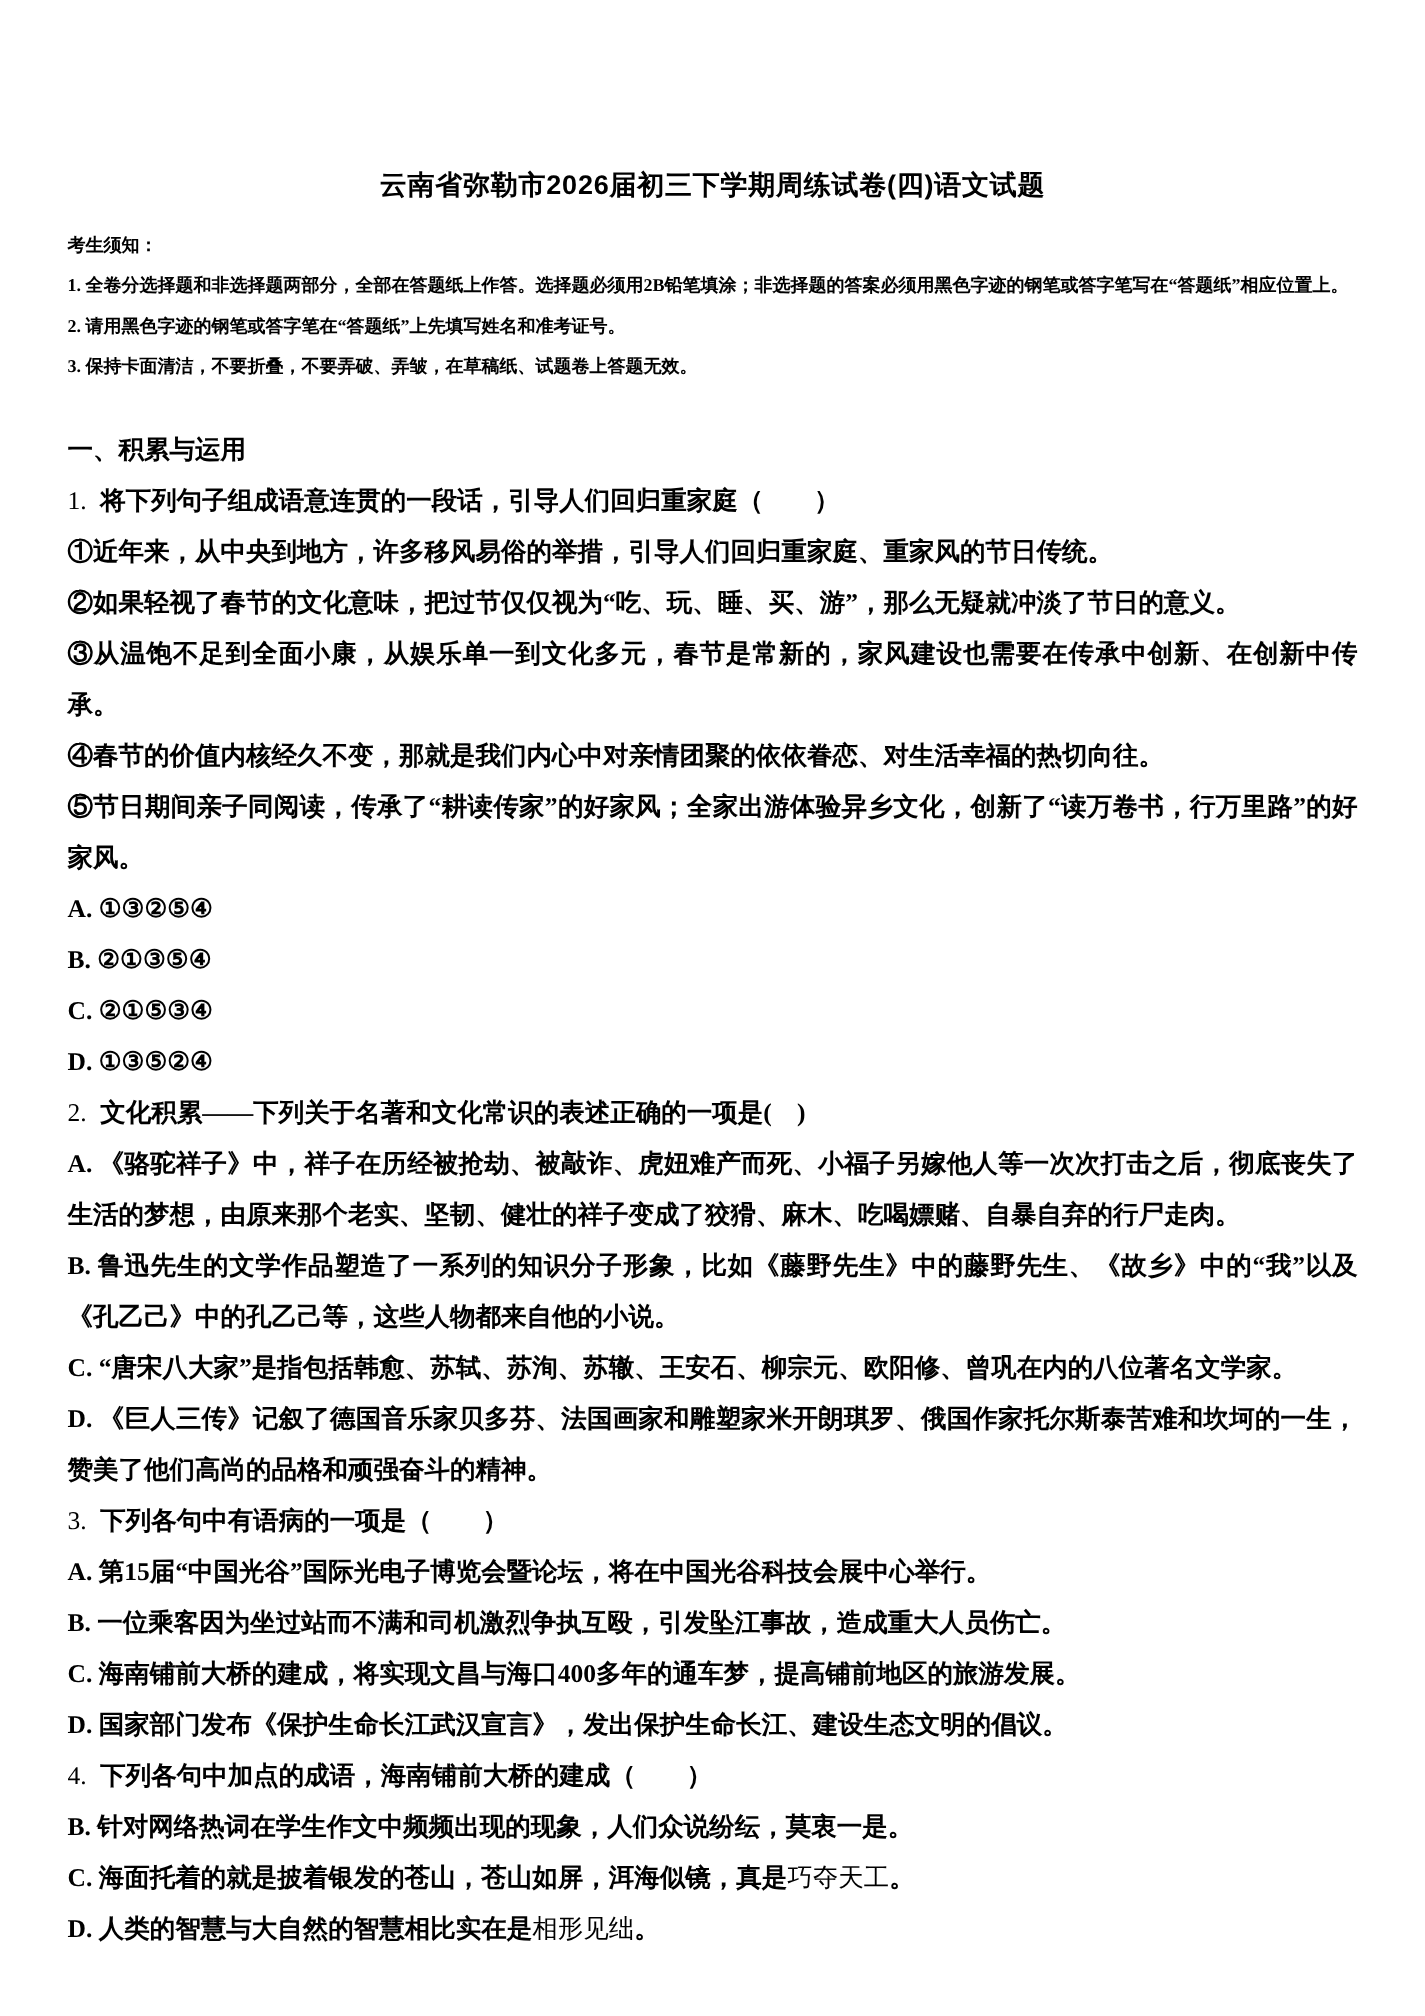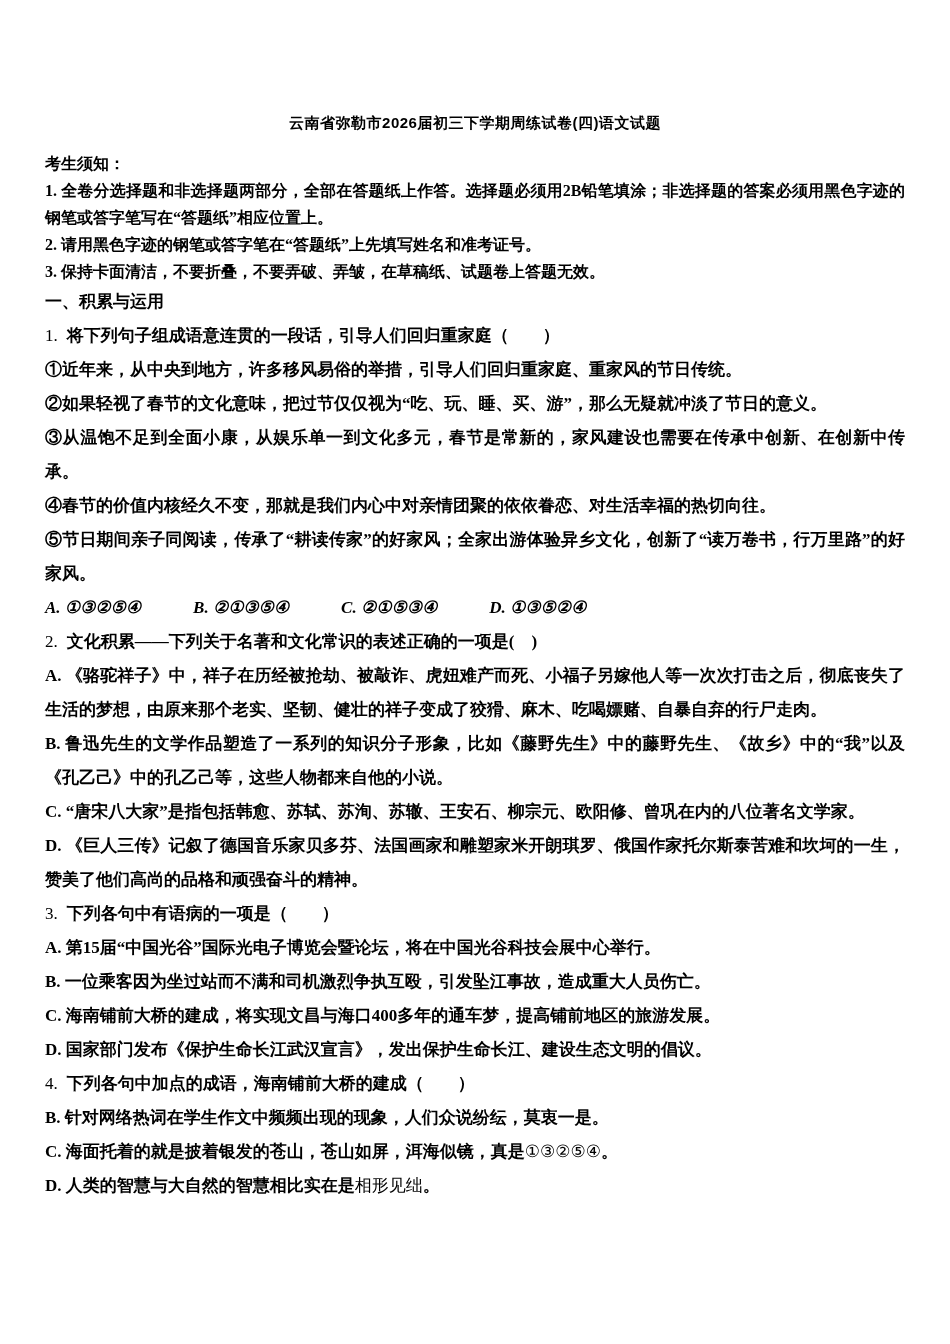--- a/index.html
+++ b/index.html
@@ -17,34 +17,35 @@
   .page {
     box-sizing: border-box;
     width: 950px;
     height: 1344px;
     padding: 108px 45px 0 45px;
     background: #ffffff;
   }
   .title {
     margin: 0 0 12px 0;
     font-family: "Liberation Sans", "DejaVu Sans", sans-serif;
-    font-size: 15px;
+    font-size: 18px;
     font-weight: 700;
     line-height: 30px;
     text-align: center;
     letter-spacing: 0.5px;
   }
   .notice p {
     margin: 0;
-    font-size: 16px;
+    font-size: 12px;
     font-weight: 700;
     line-height: 27px;
     text-align: justify;
   }
   .main {
+    margin-top: 25px;
   }
   .main p {
     margin: 0;
     font-size: 17px;
     font-weight: 700;
     line-height: 34px;
     text-align: justify;
   }
   .qnum {
     font-weight: 400;
@@ -54,24 +55,23 @@
   .blank {
     display: inline-block;
     width: 200px;
     height: 1.05em;
     border-bottom: 2px solid #909090;
     vertical-align: baseline;
     margin-left: 6px;
   }
   .options-row {
     display: flex;
-    flex-direction: row;
-    column-gap: 52px;
+    flex-direction: column;
+    column-gap: 80px;
     text-align: left;
-    font-style: italic;
   }
   .em-idiom {
     font-weight: 400;
   }
 </style>
 </head>
 <body>
 
 <div class="page">
 
@@ -108,18 +108,18 @@
     <p>D. 《巨人三传》记叙了德国音乐家贝多芬、法国画家和雕塑家米开朗琪罗、俄国作家托尔斯泰苦难和坎坷的一生，赞美了他们高尚的品格和顽强奋斗的精神。</p>
 
     <p><span class="qnum">3.</span><span>下列各句中有语病的一项是（　　）</span></p>
     <p>A. 第15届“中国光谷”国际光电子博览会暨论坛，将在中国光谷科技会展中心举行。</p>
     <p>B. 一位乘客因为坐过站而不满和司机激烈争执互殴，引发坠江事故，造成重大人员伤亡。</p>
     <p>C. 海南铺前大桥的建成，将实现文昌与海口400多年的通车梦，提高铺前地区的旅游发展。</p>
     <p>D. 国家部门发布《保护生命长江武汉宣言》，发出保护生命长江、建设生态文明的倡议。</p>
 
     <p><span class="qnum">4.</span><span>下列各句中加点的成语，海南铺前大桥的建成（　　）</span></p>
     <p>B. 针对网络热词在学生作文中频频出现的现象，人们众说纷纭，莫衷一是。</p>
-    <p><span>C. 海面托着的就是披着银发的苍山，苍山如屏，洱海似镜，真是</span><span class="em-idiom">①③②⑤④</span><span>。</span></p>
+    <p><span>C. 海面托着的就是披着银发的苍山，苍山如屏，洱海似镜，真是</span><span class="em-idiom">巧夺天工</span><span>。</span></p>
     <p><span>D. 人类的智慧与大自然的智慧相比实在是</span><span class="em-idiom">相形见绌</span><span>。</span></p>
 
   </div>
 
 </div>
 
 </body></html>

